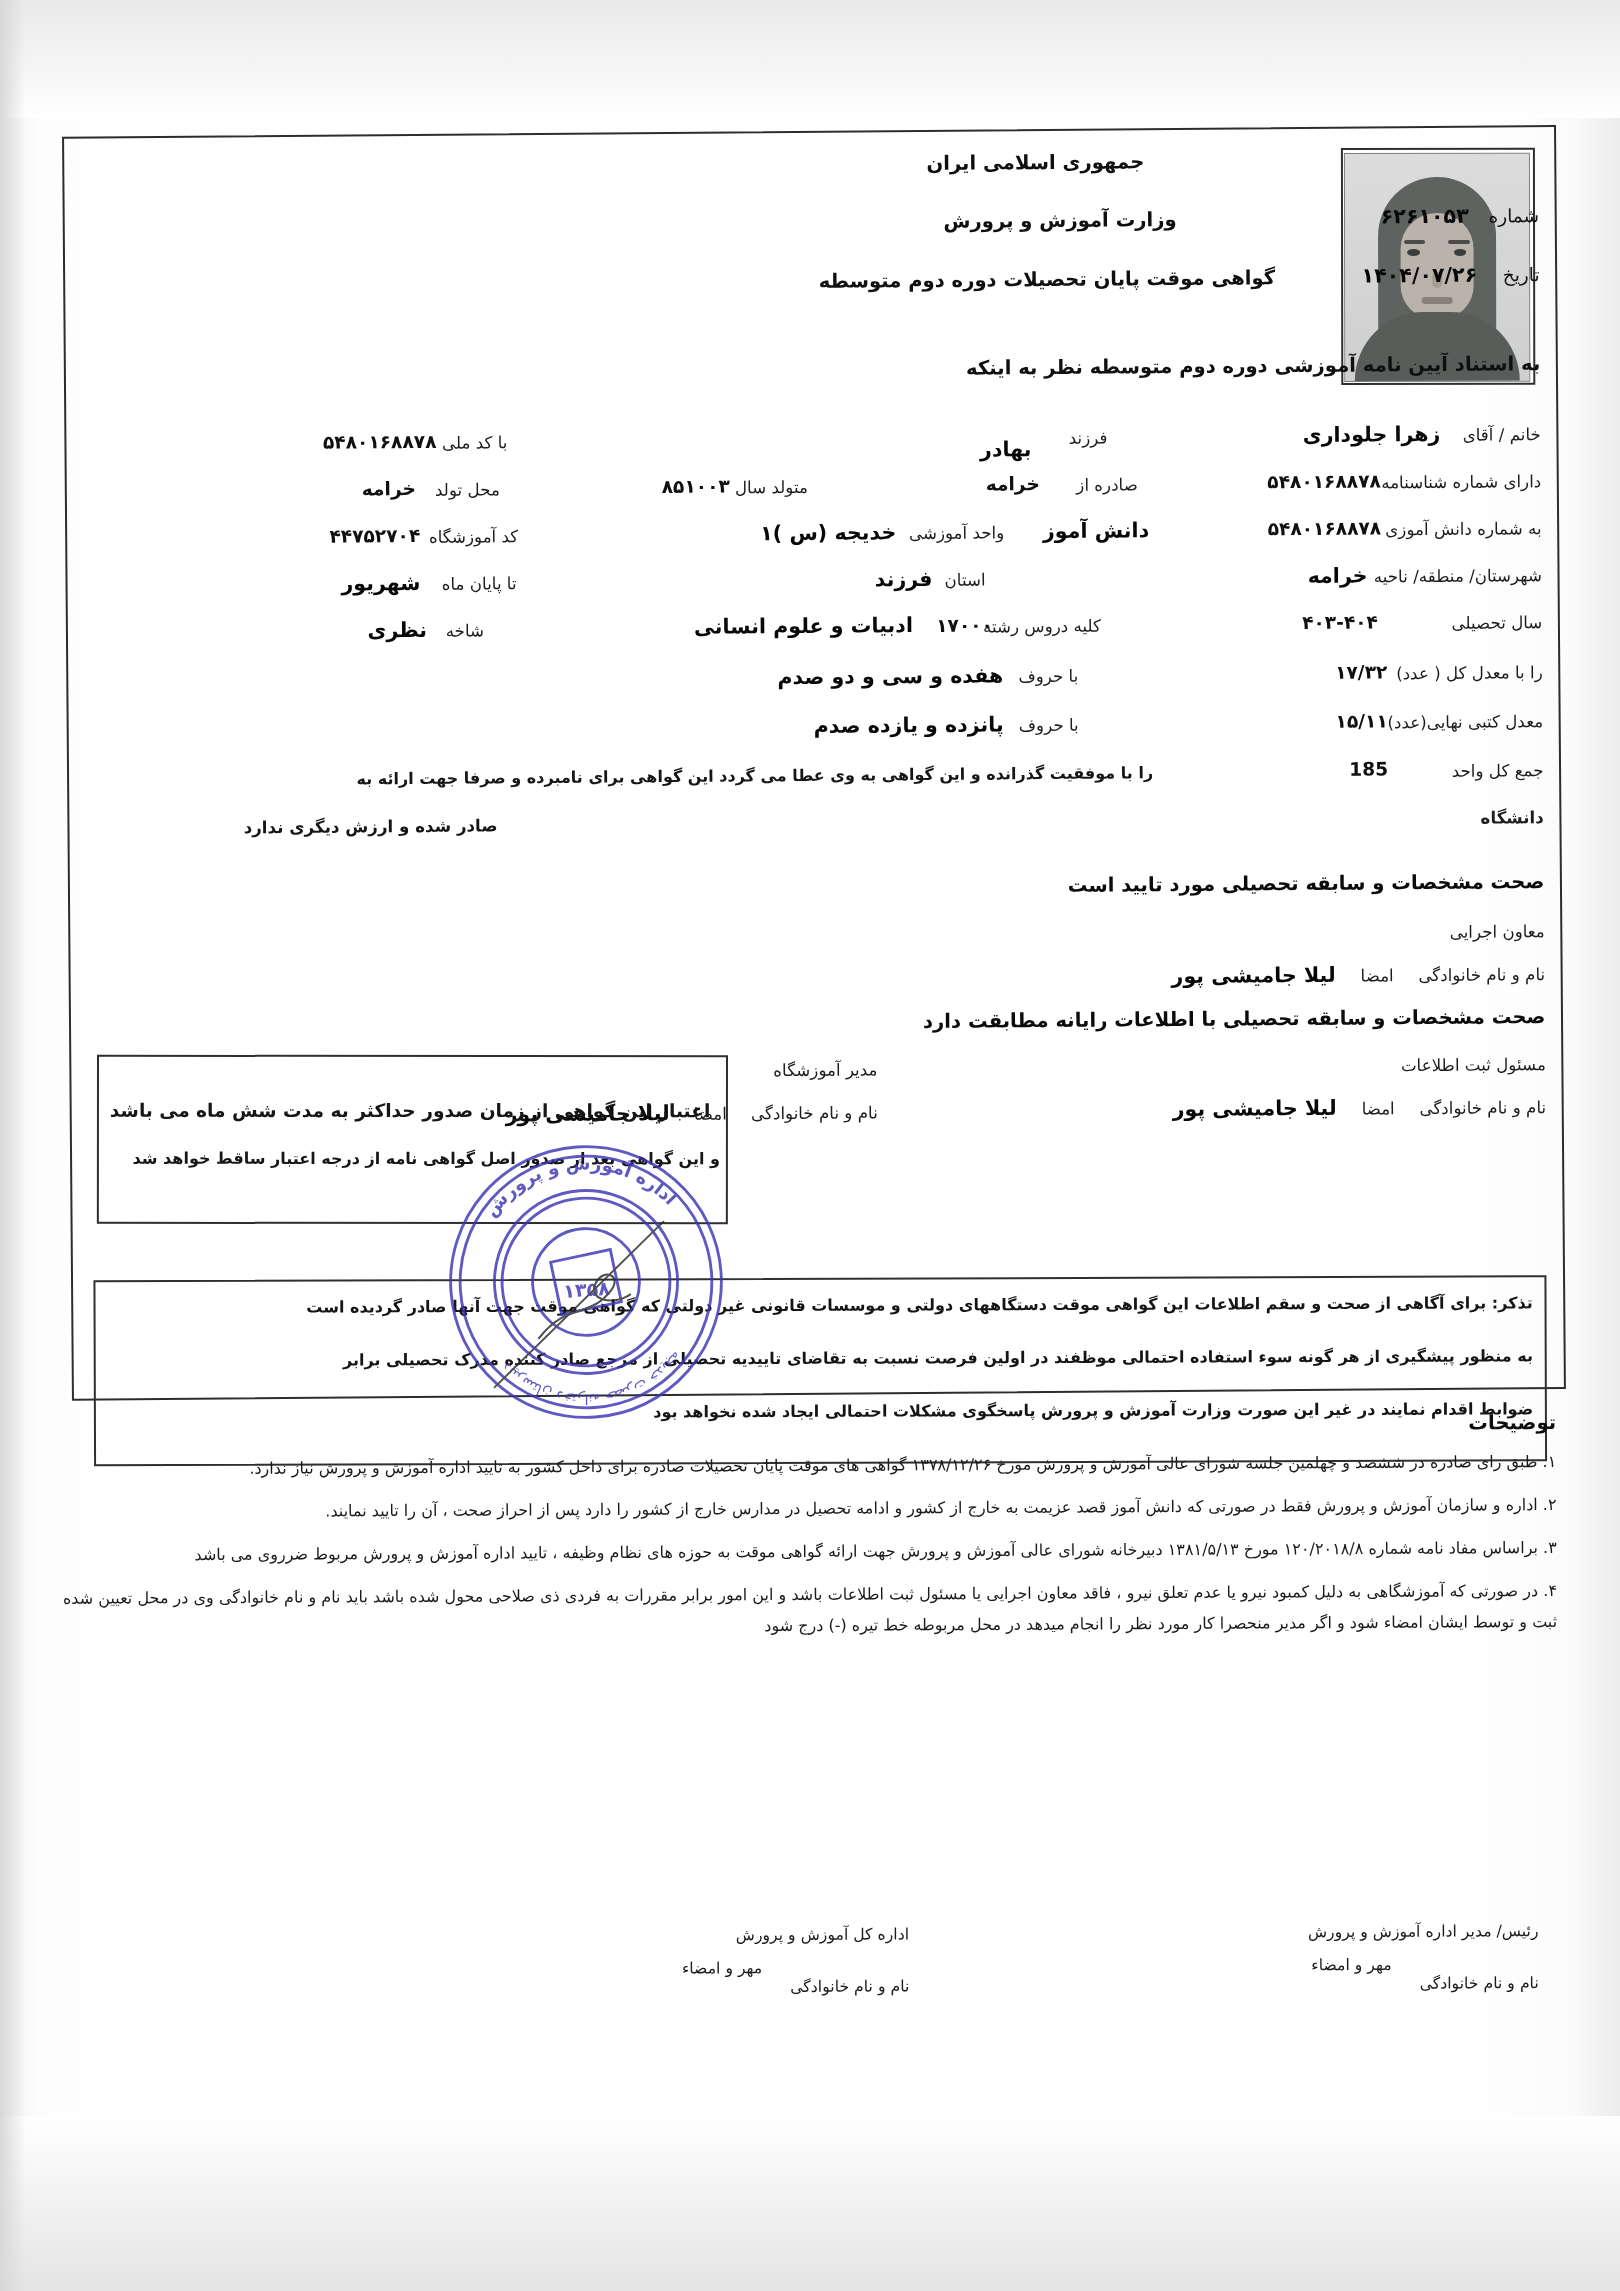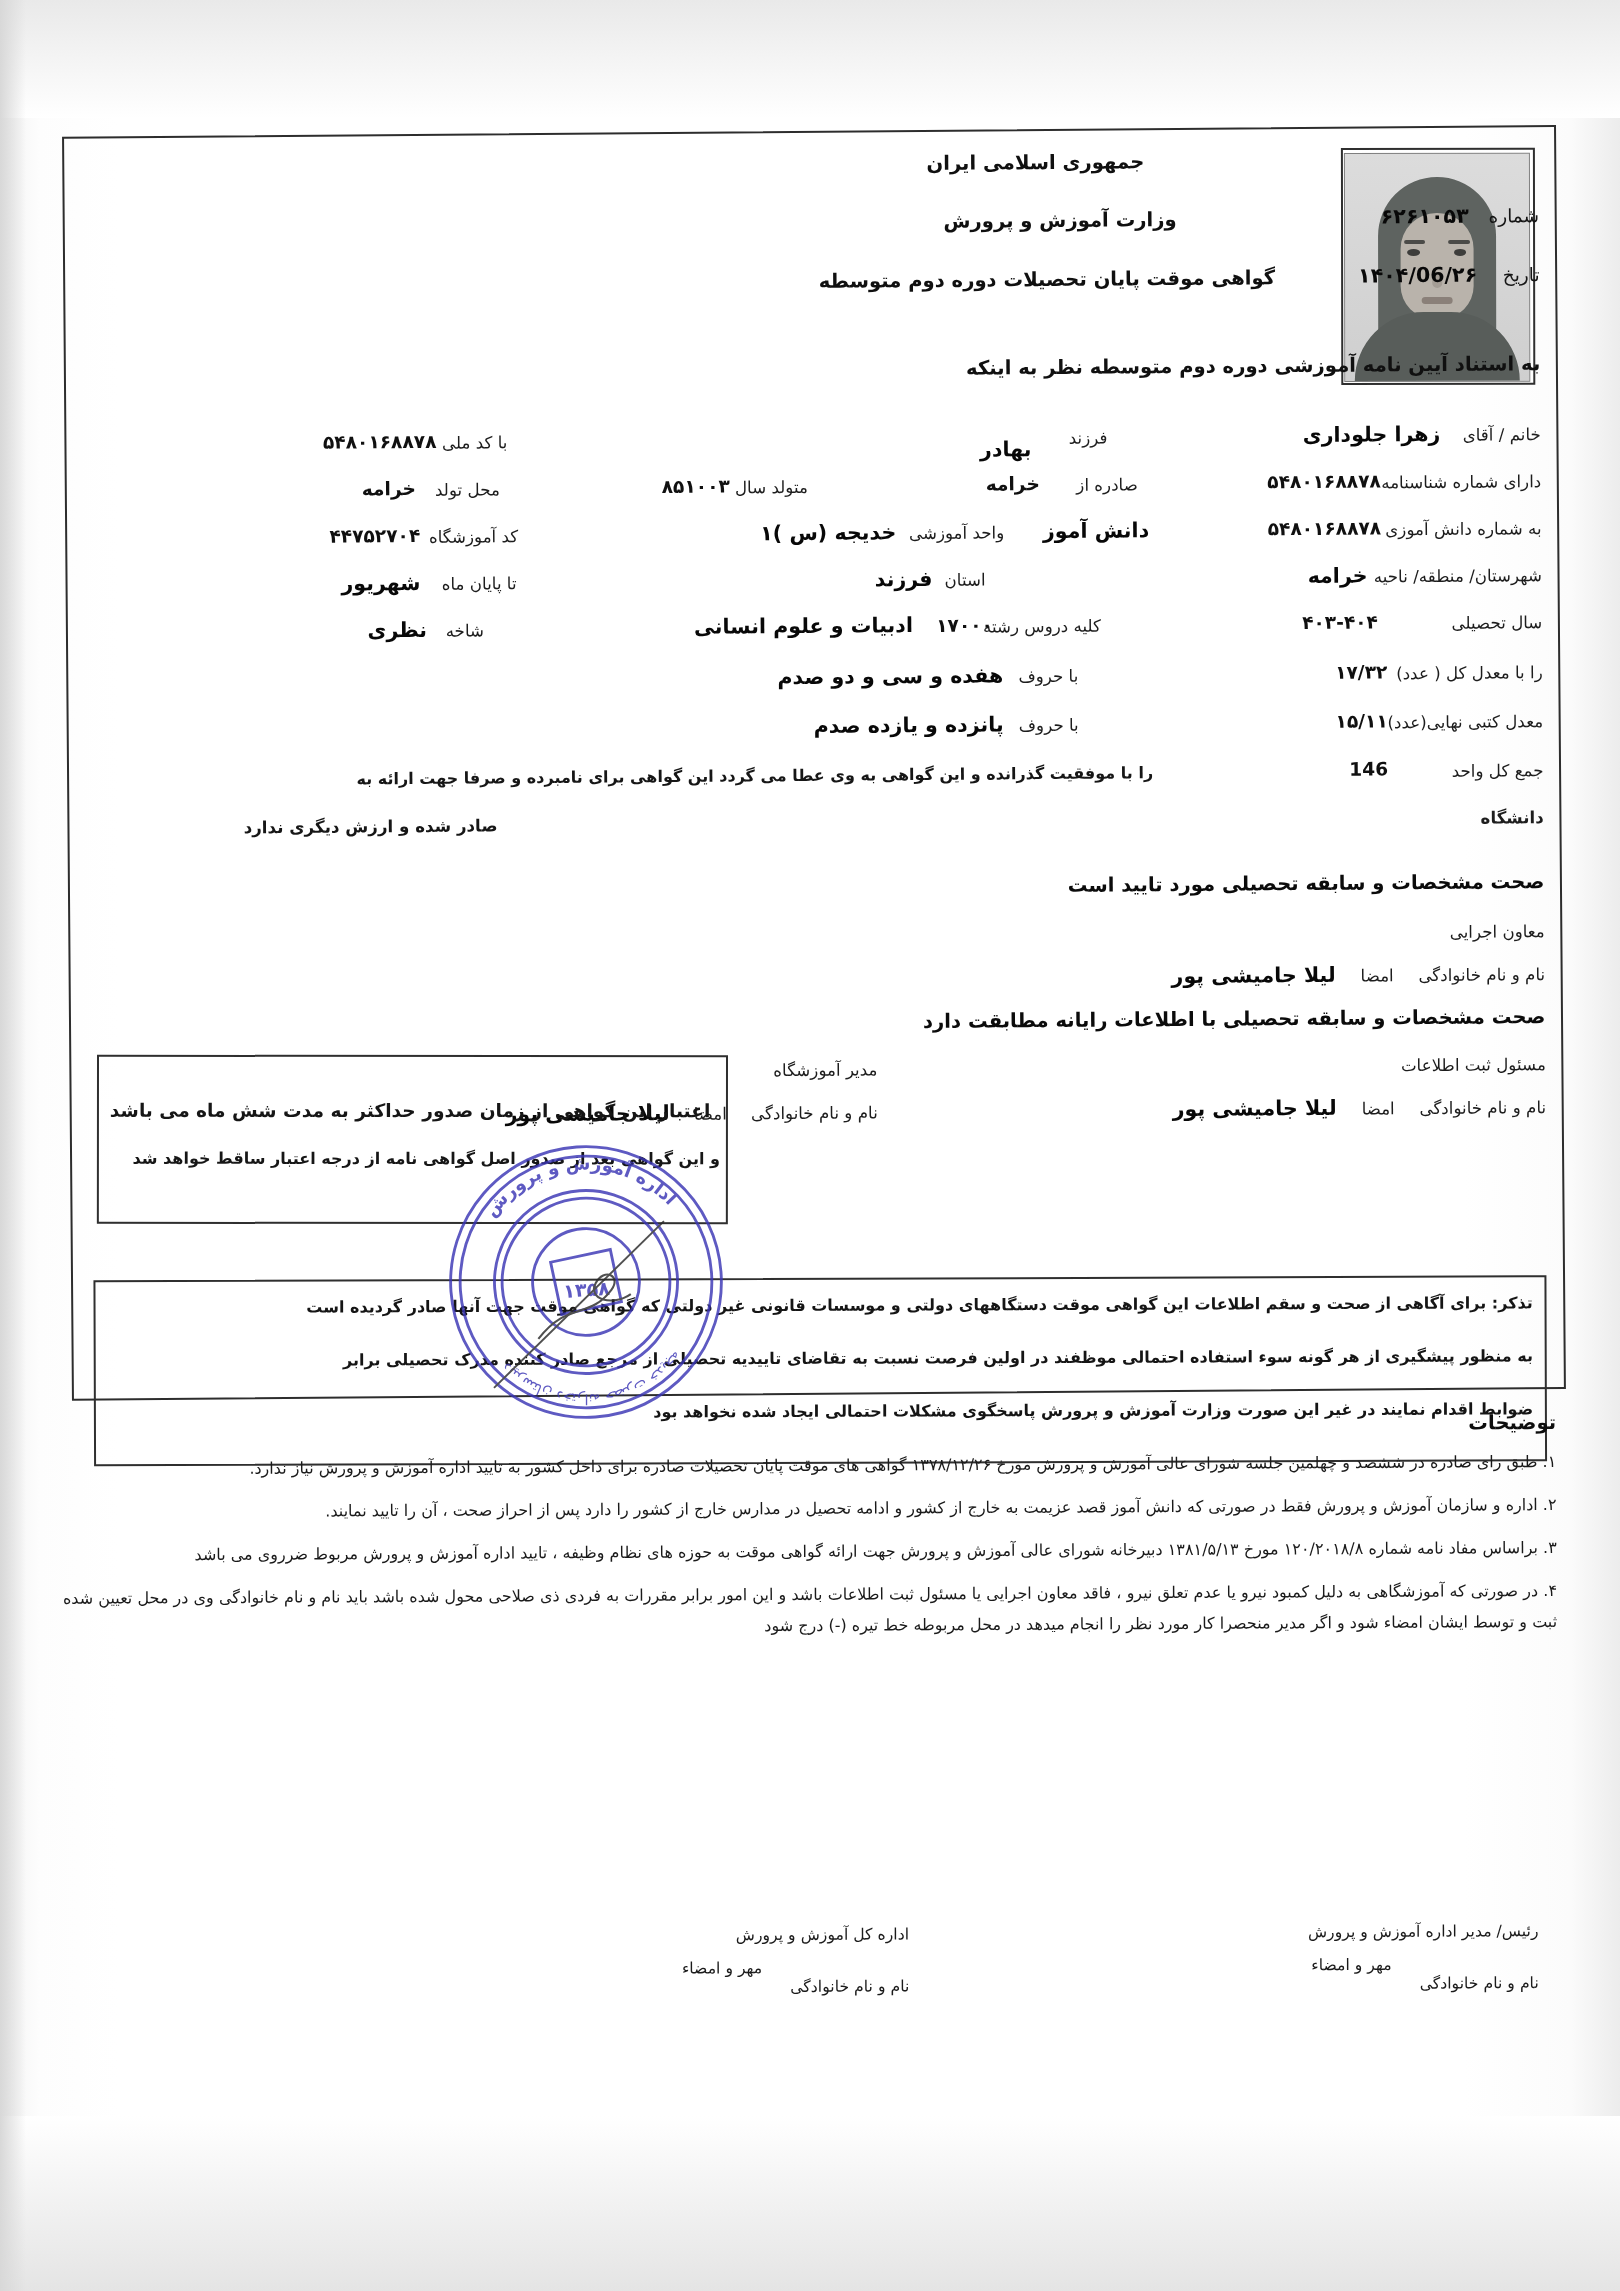--- a/index.html
+++ b/index.html
@@ -159,21 +159,21 @@
   </div>
 
   <div class="abs hdr" style="right:412px;top:21.6px;">جمهوری اسلامی ایران</div>
   <div class="abs hdr" style="right:380px;top:80px;">وزارت آموزش و پرورش</div>
   <div class="abs hdr" style="right:282px;top:139px;">گواهی موقت پایان تحصیلات دوره دوم متوسطه</div>
 
   <div class="abs hdr-sm" style="right:17.6px;top:80px;">شماره</div>
   <div class="abs val-lg" style="right:88px;top:78px;">۶۲۶۱۰۵۳</div>
 
   <div class="abs hdr-sm" style="right:17.6px;top:139px;">تاریخ</div>
-  <div class="abs val-lg" style="right:80px;top:137px;">۱۴۰۴/06/۲۶</div>
+  <div class="abs val-lg" style="right:80px;top:137px;">۱۴۰۴/۰۷/۲۶</div>
 
   <div class="abs hdr" style="right:17.6px;top:227px;">به استناد آیین نامه آموزشی دوره دوم متوسطه نظر به اینکه</div>
 
   <div class="abs lbl" style="right:17.6px;top:299px;">خانم / آقای</div>
   <div class="abs val-lg" style="right:118px;top:296px;">زهرا جلوداری</div>
   <div class="abs lbl" style="right:451px;top:299px;text-align:center;">فرزند</div>
   <div class="abs val-lg" style="right:527px;top:296px;margin-top:12px;">بهادر</div>
   <div class="abs lbl" style="right:1051px;top:299px;">با کد ملی</div>
   <div class="abs val" style="right:1122px;top:297px;">۵۴۸۰۱۶۸۸۷۸</div>
 
@@ -213,21 +213,21 @@
   <div class="abs val" style="right:173px;top:535px;">۱۷/۳۲</div>
   <div class="abs lbl" style="right:482px;top:537px;">با حروف</div>
   <div class="abs val-lg" style="right:557px;top:534px;">هفده  و  سی  و  دو صدم</div>
 
   <div class="abs lbl" style="right:17.6px;top:586px;">معدل کتبی نهایی(عدد)</div>
   <div class="abs val" style="right:173px;top:584px;">۱۵/۱۱</div>
   <div class="abs lbl" style="right:482px;top:586px;">با حروف</div>
   <div class="abs val-lg" style="right:557px;top:583px;">پانزده  و  یازده صدم</div>
 
   <div class="abs lbl" style="right:17.6px;top:635px;">جمع کل واحد</div>
-  <div class="abs val" style="right:173px;top:632px;">146</div>
+  <div class="abs val" style="right:173px;top:632px;">185</div>
   <div class="abs" style="right:408px;top:635px;font-size:16px;font-weight:bold;white-space:nowrap;">را با موفقیت گذرانده و این گواهی به وی عطا می گردد این گواهی برای نامبرده و صرفا جهت ارائه به</div>
 
   <div class="abs lbl" style="right:17.6px;top:682px;font-weight:bold;">دانشگاه</div>
   <div class="abs" style="right:1064px;top:682px;font-size:16.7px;font-weight:bold;white-space:nowrap;">صادر شده و ارزش دیگری ندارد</div>
 
   <div class="abs sect-bold" style="right:17.6px;top:745px;">صحت مشخصات و سابقه تحصیلی مورد تایید است</div>
   <div class="abs lbl" style="right:17.6px;top:796px;">معاون اجرایی</div>
   <div class="abs lbl" style="right:17.6px;top:839px;">نام و نام خانوادگی</div>
   <div class="abs lbl" style="right:169px;top:839px;">امضا</div>
   <div class="abs val-lg" style="right:227px;top:836px;">لیلا جامیشی پور</div>

